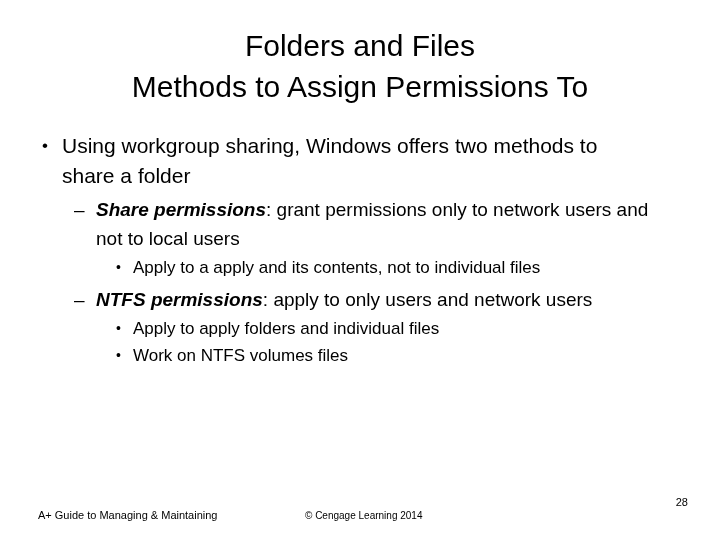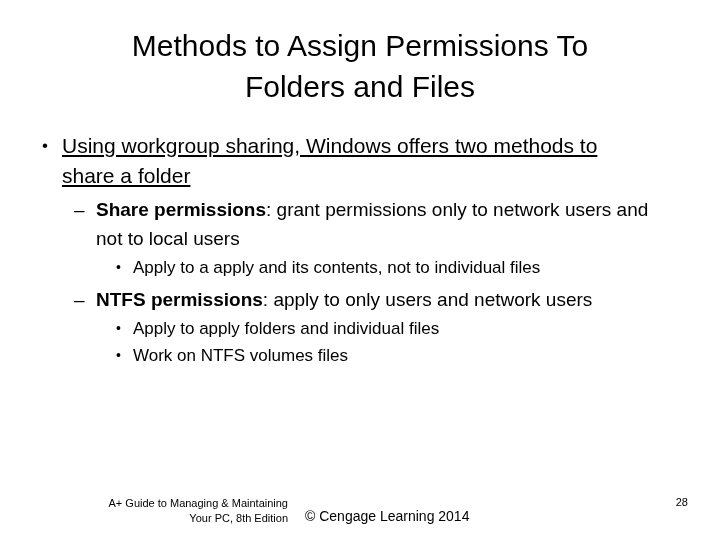--- a/index.html
+++ b/index.html
@@ -69,21 +69,21 @@
     line-height: 30px;
     margin-bottom: 2px;
   }
   .lvl1 .marker {
     width: 28px;
     padding-left: 8px;
     box-sizing: border-box;
     font-size: 17px;
     line-height: 30px;
   }
-  .lvl1 .text { padding-right: 60px; text-decoration: underline; }
+  .lvl1 .text { padding-right: 60px; }
 
   
   .lvl2 {
     font-size: 19px;
     line-height: 29px;
     margin-left: 40px;
     margin-bottom: 1px;
   }
   .lvl2 .marker {
     width: 22px;
@@ -100,63 +100,63 @@
     margin-bottom: 0px;
   }
   .lvl3 .marker {
     width: 17px;
     font-size: 14px;
     line-height: 27px;
   }
 
   .bi {
     font-weight: bold;
+    font-style: italic;
   }
 
   .sp-after-1 { margin-bottom: 4px; }
   .sp-after-2 { margin-bottom: 4px; }
 
   
   .footer-left {
     position: absolute;
     left: 38px;
-    top: 496px;
+    top: 508px;
     font-size: 11px;
     line-height: 15px;
     color: #000000;
     width: 250px;
-    text-align: right;
   }
   .footer-center {
     position: absolute;
     left: 305px;
     top: 510px;
-    font-size: 14px;
+    font-size: 10px;
     line-height: 12px;
     color: #000000;
   }
   .footer-page {
     position: absolute;
     left: 648px;
     top: 495px;
     width: 40px;
     text-align: right;
     font-size: 11px;
     line-height: 15px;
     color: #000000;
   }
 </style>
 </head>
 <body>
 
 <div class="slide">
 
   <div class="title">
+    <div>Folders and Files</div>
     <div>Methods to Assign Permissions To</div>
-    <div>Folders and Files</div>
   </div>
 
   <div class="body">
 
     <div class="lvl lvl1 sp-after-1">
       <span class="marker">•</span>
       <span class="text">Using workgroup sharing, Windows offers two methods to share a folder</span>
     </div>
 
     <div class="lvl lvl2">
@@ -181,20 +181,19 @@
 
     <div class="lvl lvl3">
       <span class="marker">•</span>
       <span class="text">Work on NTFS volumes files</span>
     </div>
 
   </div>
 
   <div class="footer-left">
     <div>A+ Guide to Managing &amp; Maintaining</div>
-    <div>Your PC, 8th Edition</div>
   </div>
 
   <div class="footer-center">© Cengage Learning 2014</div>
 
   <div class="footer-page">28</div>
 
 </div>
 
 </body></html>

